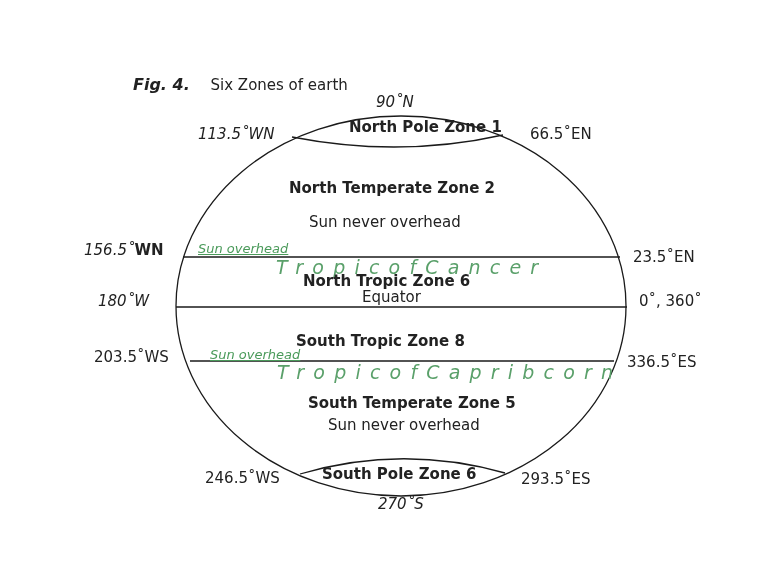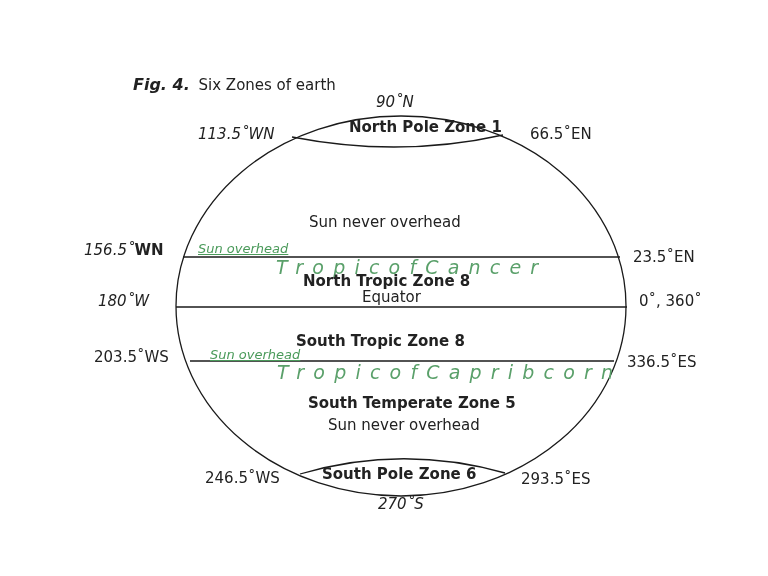--- a/index.html
+++ b/index.html
@@ -29,35 +29,36 @@
 
     <line x1="183" y1="257" x2="620" y2="257" stroke="#1a1a1a" stroke-width="1.3"></line>
 
     <line x1="176" y1="307" x2="627" y2="307" stroke="#1a1a1a" stroke-width="1.3"></line>
 
     <line x1="190" y1="361" x2="614" y2="361" stroke="#1a1a1a" stroke-width="1.3"></line>
   </svg>
 
   <div class="lbl" style="left:133px; top:77px;">
     <span class="fig-num">Fig. 4.</span>
-    <span class="fig-title" style="margin-left:4px;text-align:center;">Six Zones of earth</span>
+    <span class="fig-title" style="margin-left:16px;text-align:center;">Six Zones of earth</span>
   </div>
 
   <div class="lbl ital" style="left:376px; top:95px;">90˚N</div>
   <div class="lbl ital" style="left:378px; top:497px;">270˚S</div>
 
   <div class="lbl zone-title" style="left:349px; top:120px;">North Pole Zone 1</div>
 
+  <div class="lbl zone-title" style="left:289px; top:181px;">North Temperate Zone 2</div>
   <div class="lbl sub" style="left:309px; top:215px;">Sun never overhead</div>
 
   <div class="lbl green" style="left:186px; top:242px; text-decoration: underline;">Sun overhead</div>
 
   <div class="lbl tropic" style="left:276px; top:258px;">TropicofCancer</div>
 
-  <div class="lbl zone-title" style="left:303px; top:274px;">North Tropic Zone 8</div>
+  <div class="lbl zone-title" style="left:303px; top:274px;">North Tropic Zone 6</div>
   <div class="lbl sub" style="left:362px; top:290px;">Equator</div>
 
   <div class="lbl zone-title" style="left:296px; top:334px;">South Tropic Zone 8</div>
 
   <div class="lbl green" style="left:198px; top:348px; text-decoration: underline;">Sun overhead</div>
 
   <div class="lbl tropic" style="left:277px; top:363px;">TropicofCapribcorn</div>
 
   <div class="lbl zone-title" style="left:308px; top:396px;">South Temperate Zone 5</div>
   <div class="lbl sub" style="left:328px; top:418px;">Sun never overhead</div>

